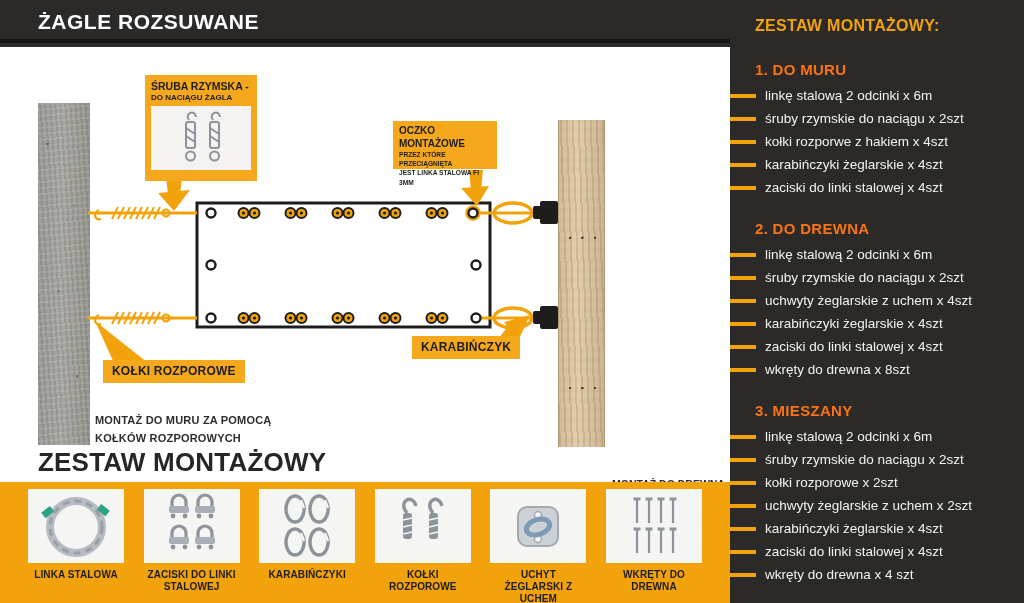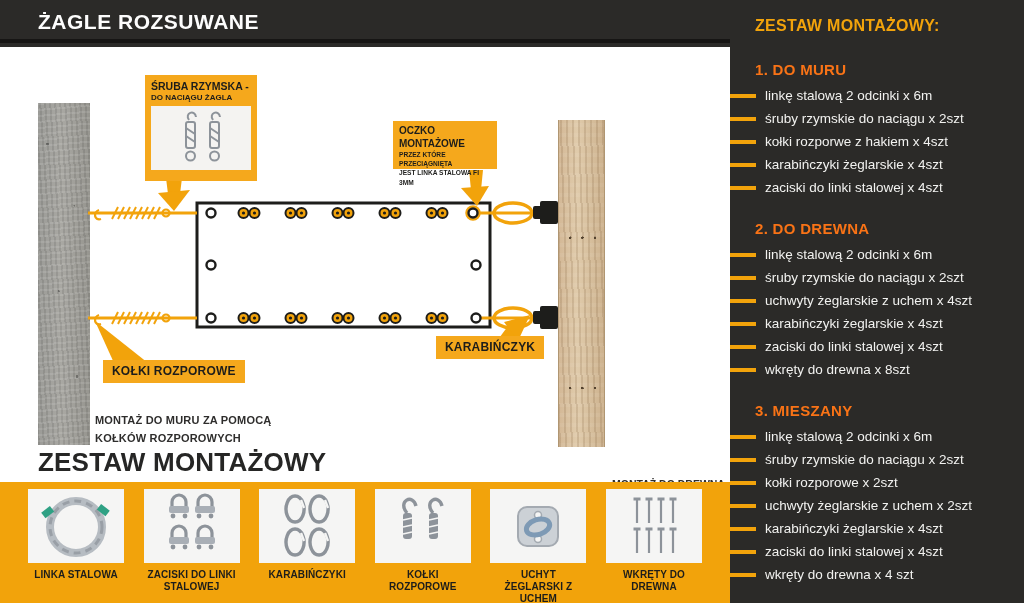--- a/index.html
+++ b/index.html
@@ -42,21 +42,21 @@
   .callout { position:absolute; background:#F5A81C; color:#1d1d1b; z-index:4; }
   .box-sruba { left:145px; top:75px; width:112px; height:106px; padding:5px 6px 6px 6px; }
   .box-sruba .l1 { font-size:10.5px; font-weight:bold; line-height:1.2; }
   .box-sruba .l2 { font-size:8px;  font-weight:bold; line-height:1.3; }
   .box-sruba .img { margin-top:3px; background:#f4f3f1; height:64px; display:flex; align-items:center; justify-content:center; }
   .box-oczko { left:393px; top:121px; width:104px; height:48px; padding:4px 6px; }
   .box-oczko .l1 { font-size:10px; font-weight:bold; line-height:1.25; }
   .box-oczko .l2 { font-size:6.6px; font-weight:bold; line-height:1.4; }
   .tag { position:absolute; background:#F5A81C; color:#1d1d1b; font-size:12px; font-weight:bold; padding:4px 9px 5px 9px; z-index:4; letter-spacing:.2px; }
   .tag-kolki { left:103px; top:360px; }
-  .tag-karabinczyk { left:436px; top:336px; }
+  .tag-karabinczyk { left:412px; top:336px; }
 
   .note { position:absolute; color:#2e2d2c; font-weight:bold; z-index:4; }
   .note-muru   { left:95px;  top:411px; font-size:11px; line-height:1.65; letter-spacing:.2px; }
   .note-drewna { left:612px; top:430px; font-size:10.5px;margin-top:48px; }
 
   
   .strip-heading { position:absolute; left:38px; top:447px; font-size:26px; font-weight:bold; color:#262625; z-index:4; letter-spacing:.2px; }
   .strip { position:absolute; left:0; top:482px; width:730px; height:121px; background:#F2A30B; z-index:4;
            display:flex; justify-content:space-between; padding:7px 28px 0 28px; }
   .card { width:96px; display:flex; flex-direction:column; }

